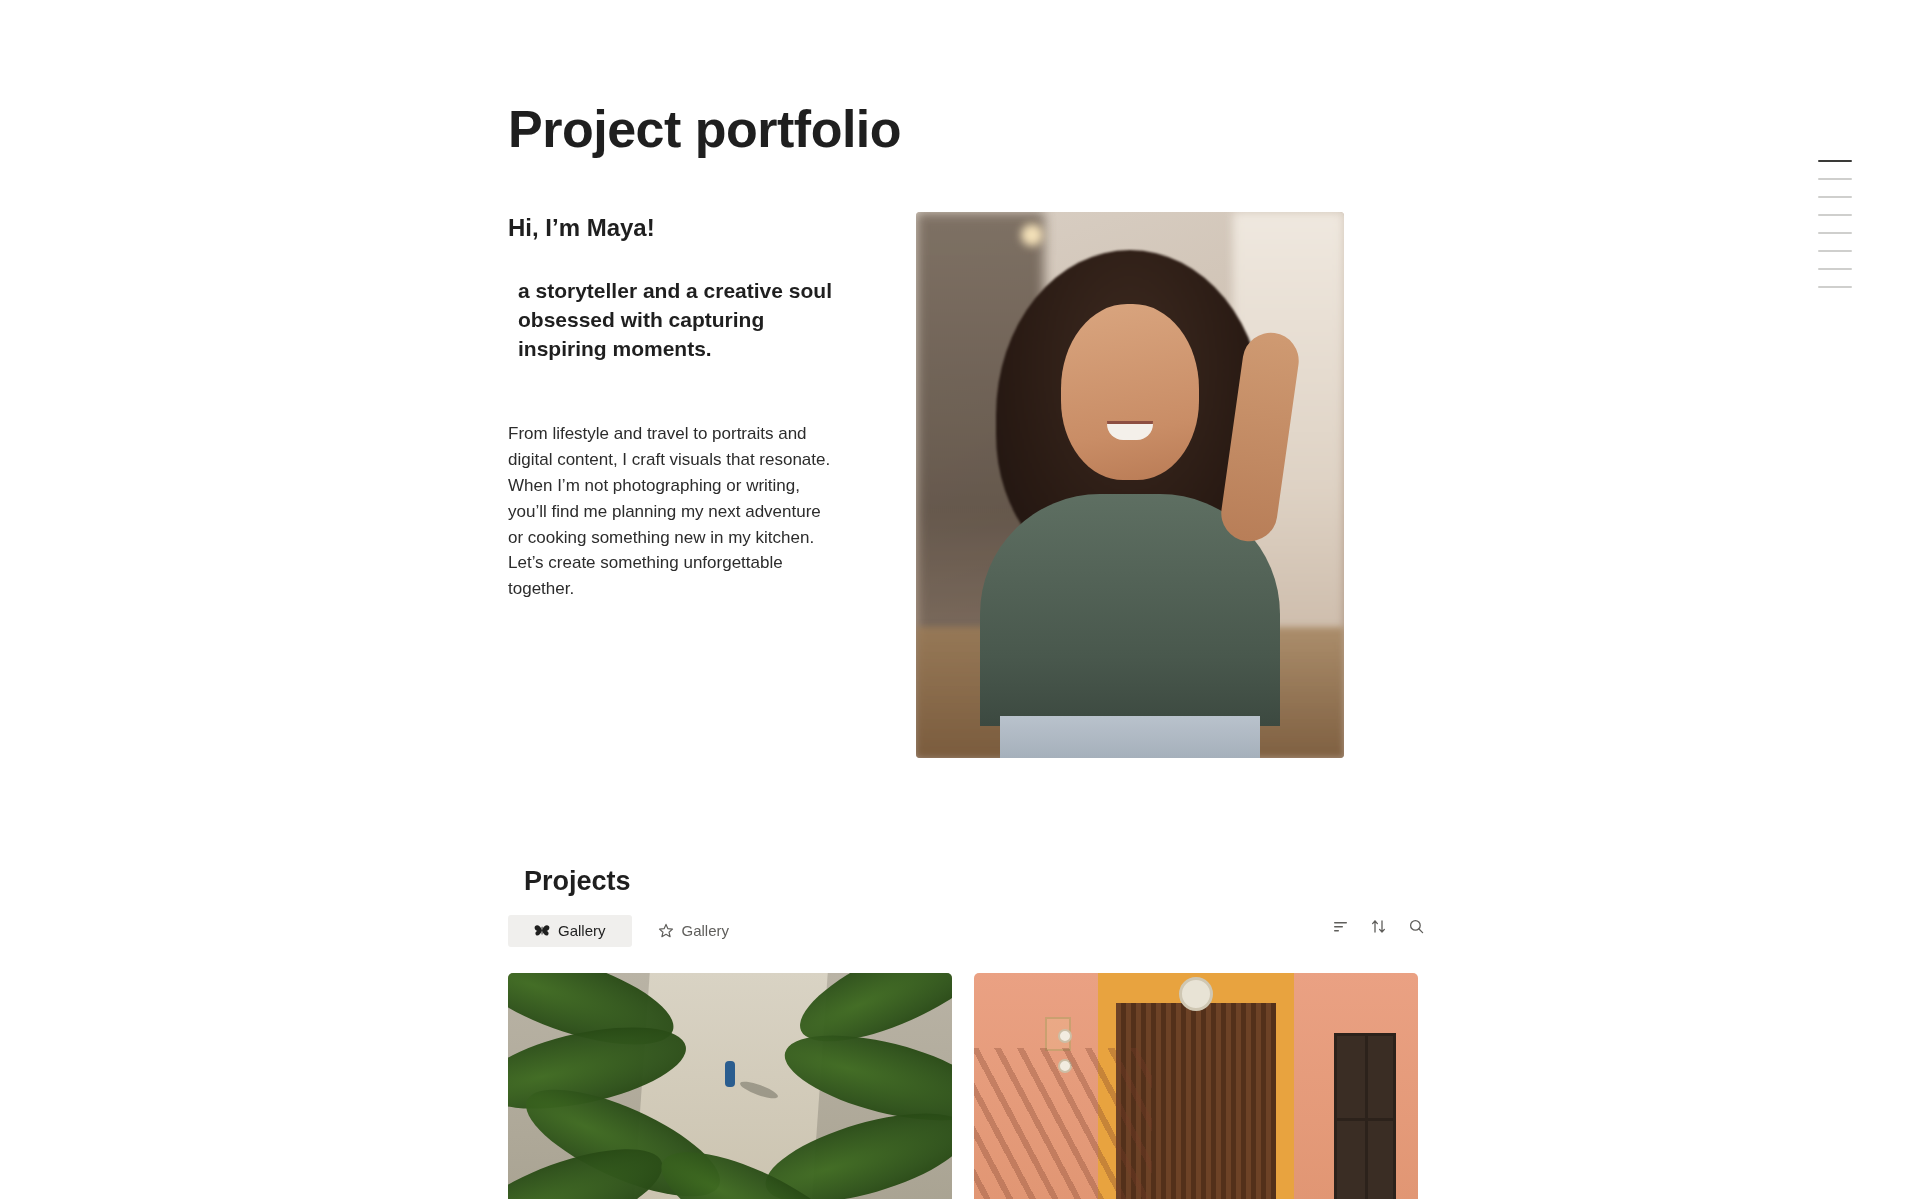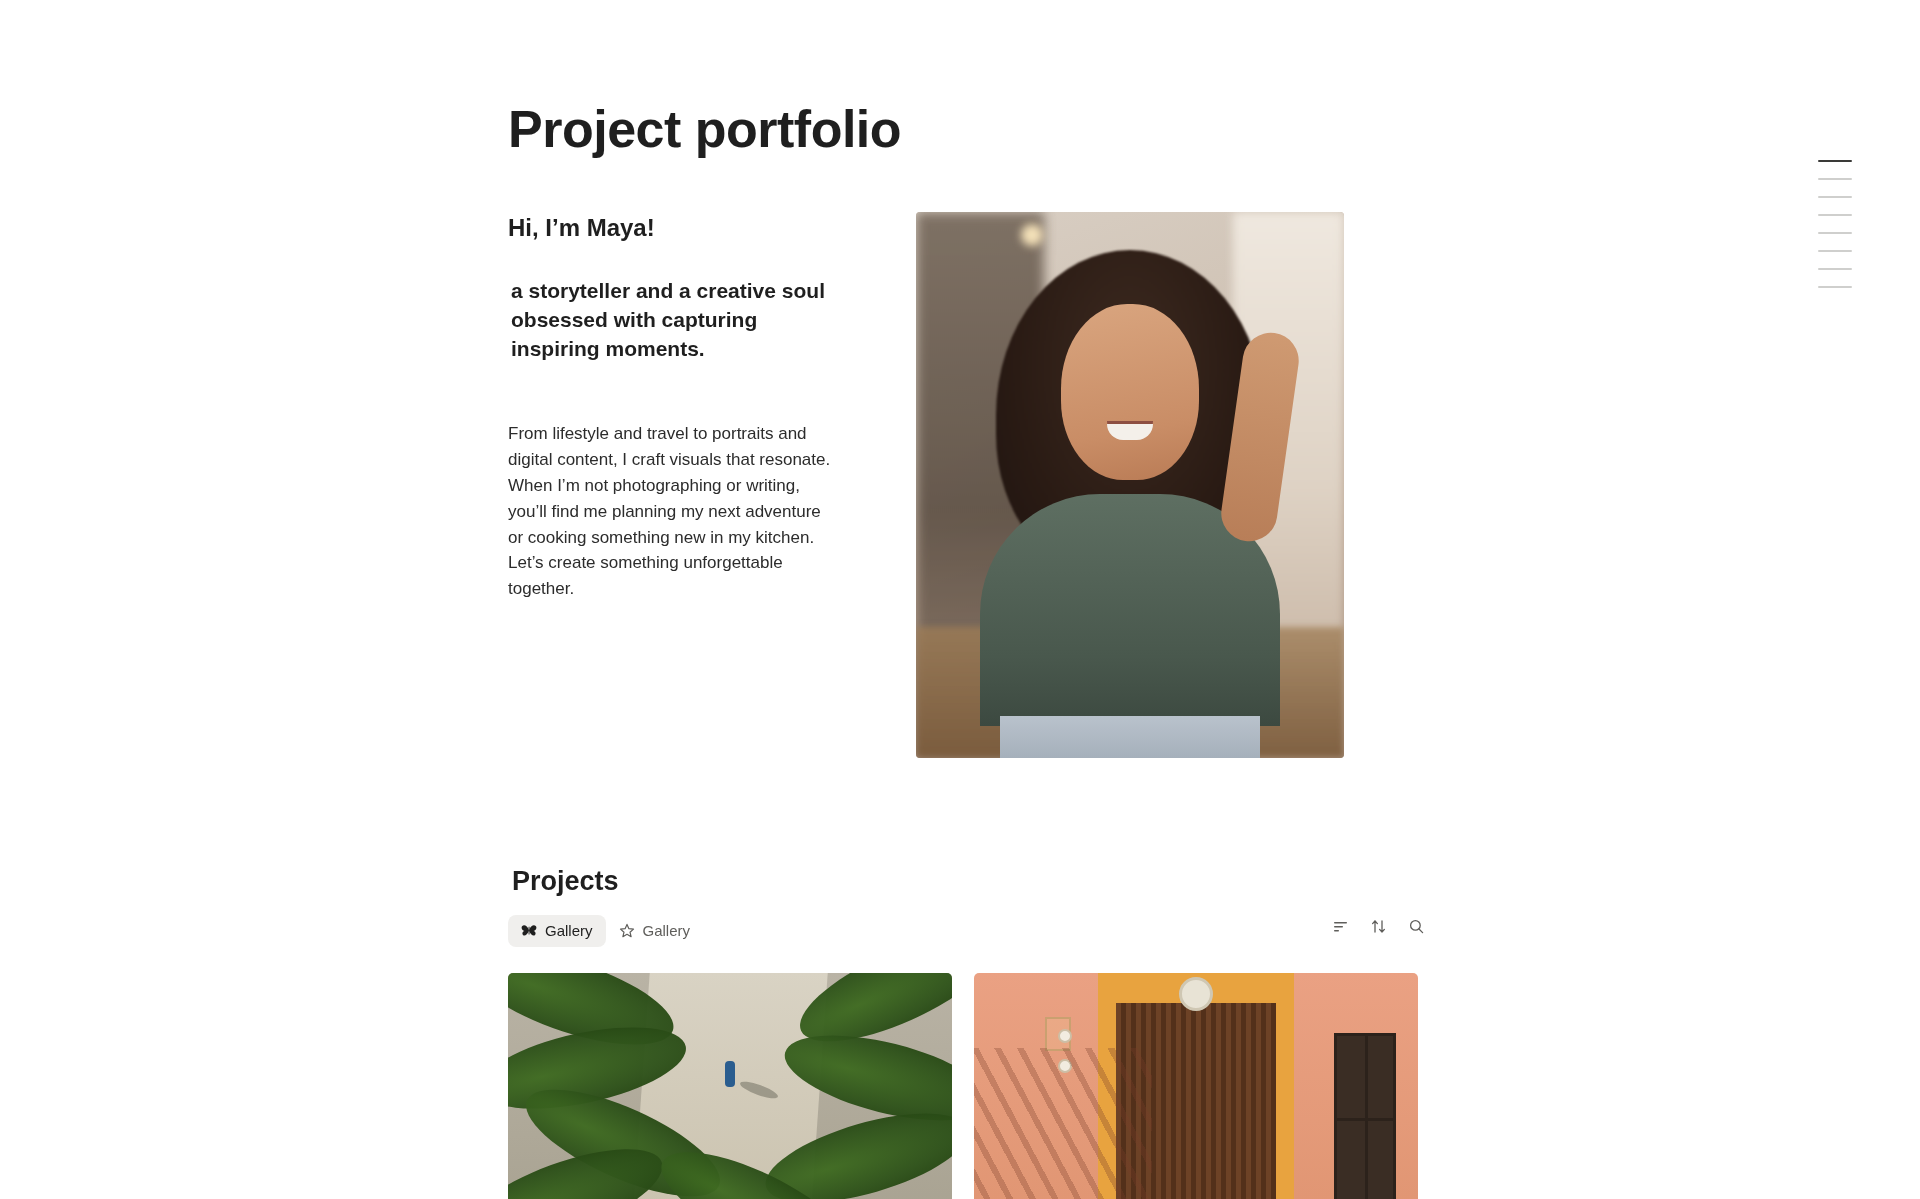--- a/index.html
+++ b/index.html
@@ -56,21 +56,21 @@
     font-weight: bold;
     color: #1f1f1f;
     margin: 0 0 34px 0;
     line-height: 1.3;
   }
 
   .intro-tagline {
     font-size: 21px;
     font-weight: bold;
     color: #1f1f1f;
-    margin: 3px;
+    margin: 10px;
     line-height: 1.37;
     max-width: 330px;
   }
 
   .intro-body {
     font-size: 17px;
     color: #2c2c2c;
     line-height: 1.52;
     margin: 58px 8px 0 0;
     max-width: 330px;
@@ -184,38 +184,38 @@
 
   
   .projects {
     margin-top: 108px;
   }
 
   .projects-title {
     font-size: 27px;
     font-weight: bold;
     color: #1f1f1f;
-    margin: 4px;
+    margin: 16px;
   }
 
   .toolbar {
     display: flex;
     align-items: center;
     margin-top: 16px;
     height: 36px;
     position: relative;
   }
 
   .view-tab {
     display: flex;
     align-items: center;
     gap: 8px;
     height: 32px;
-    padding: 0 13px;
-    border-radius: 8px;
+    padding: 0 26px;
+    border-radius: 3px;
     font-size: 15px;
     color: #5f5e5b;
     cursor: pointer;
     user-select: none;
   }
   .view-tab.active {
     background: #f0efed;
     color: #1f1f1f;
     font-weight: normal;
   }

